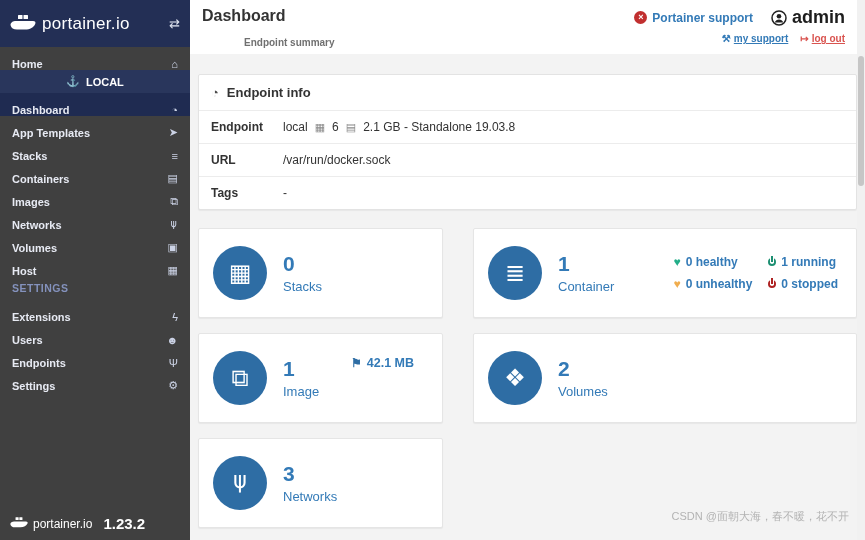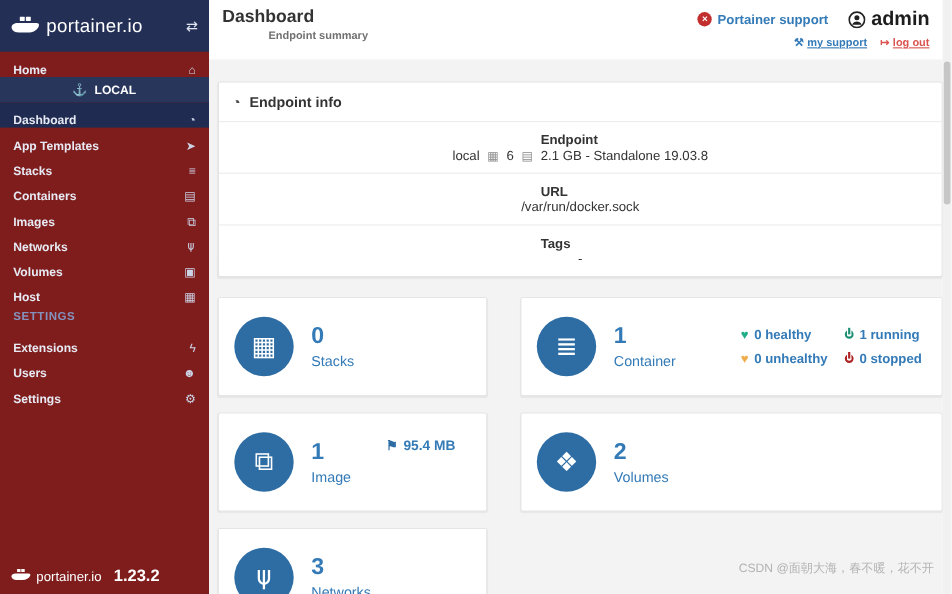--- a/index.html
+++ b/index.html
@@ -3,54 +3,54 @@
 <meta charset="utf-8">
 <style>
   * { box-sizing: border-box; }
   html,body { margin:0; padding:0; }
   body {
     width:865px; height:540px; position:relative; overflow:hidden;
     font-family:"Liberation Sans", sans-serif; background:#fff;
   }
 
   
-  .sidebar { position:absolute; left:0; top:0; width:190px; height:540px; background:#7f1d1d; z-index:2; }
+  .sidebar { position:absolute; left:0; top:0; width:190px; height:540px; background:#404040; z-index:2; }
   .logo-row { height:47px; background:#232f55; display:flex; align-items:center; padding:0 10px; gap:6px; }
   .logo-text { color:#fff; font-size:17px; letter-spacing:.3px; }
   .collapse-btn { margin-left:auto; color:#dfe4f0; font-size:13px; cursor:pointer; }
   .nav-item { height:23px; display:flex; align-items:flex-end; padding:0 12px; color:#e7eaf3; font-size:11px; font-weight:bold; cursor:pointer; }
   .nav-item .nav-icon { margin-left:auto; font-size:11px; color:#ccd3e6; font-weight:normal; }
   .nav-item.active { background:#1f2b51; }
   .local-header { height:23px; background:#29365c; color:#fff; font-size:11px; font-weight:bold; display:flex; align-items:center; justify-content:center; gap:6px; cursor:pointer; }
   .settings-header { height:23px; line-height:23px; padding:0 12px; color:#8492bd; font-size:10.5px; font-weight:bold; letter-spacing:.5px; }
   .sidebar-footer { position:absolute; bottom:8px; left:0; width:100%; display:flex; align-items:center; padding:0 10px; gap:5px; color:#fff; }
   .footer-logo-text { font-size:12px; }
   .version { font-size:15px; font-weight:bold; margin-left:6px; }
   .rot180 { display:inline-block; transform:rotate(180deg); }
 
   
   .topbar { position:absolute; left:190px; top:0; right:8px; height:54px; background:#fff; padding:7px 12px; }
   .page-title { font-size:16px; font-weight:bold; color:#333; }
-  .page-subtitle { font-size:10px; color:#707070; margin-top:2px; font-weight:bold;padding-left:42px; }
+  .page-subtitle { font-size:10px; color:#707070; margin-top:12px; font-weight:bold;padding-left:42px; }
   .topbar-right { position:absolute; top:7px; right:12px; text-align:right; }
   .topbar-row1 { display:flex; align-items:center; gap:18px; justify-content:flex-end; }
   .support-link { display:flex; align-items:center; gap:5px; color:#337ab7; font-weight:bold; font-size:12px; cursor:pointer; }
   .circle-x { width:13px; height:13px; border-radius:50%; background:#c12f2f; color:#fff; font-size:9px; line-height:13px; text-align:center; flex-shrink:0; }
   .user-chip { display:flex; align-items:center; gap:5px; color:#1d1d1d; font-weight:bold; font-size:18px; cursor:pointer; }
   .topbar-row2 { margin-top:5px; display:flex; gap:12px; justify-content:flex-end; font-size:10px; font-weight:bold; }
   .account-link { color:#337ab7; cursor:pointer; display:flex; align-items:center; gap:3px; }
   .logout-link { color:#d9534f; cursor:pointer; display:flex; align-items:center; gap:3px; }
   .u { text-decoration:underline; }
 
   
   .main { position:absolute; left:190px; top:54px; right:8px; bottom:0; background:#f3f3f3; padding:20px 0 0 8px; overflow:hidden; }
   .panel { background:#fff; border:1px solid #e3e3e3; border-radius:2px; box-shadow:0 1px 1px rgba(0,0,0,.05); margin-bottom:18px; }
   .panel-header { padding:10px 12px; font-size:13px; font-weight:bold; color:#333; display:flex; align-items:center; gap:8px; }
   .ph-icon { color:#4a4a4a; font-size:13px; font-weight:normal; }
-  .info-row { display:flex; align-items:center; padding:9px 12px; border-top:1px solid #ececec; font-size:12px; color:#333;flex-direction:column; }
+  .info-row { display:flex; align-items:center; padding:9px 12px; border-top:1px solid #ececec; font-size:12px; color:#333; }
   .info-label { width:72px; font-weight:bold; flex-shrink:0; }
   .info-value { display:flex; align-items:center; gap:7px; }
   .mini-gray { color:#8a8a8a; font-size:11px; }
 
   .cards { display:grid; grid-template-columns:245px 384px; column-gap:30px; row-gap:15px; }
   .card { background:#fff; border:1px solid #e5e5e5; border-radius:2px; box-shadow:0 1px 1px rgba(0,0,0,.05); padding:16px 14px; display:flex; align-items:center; height:90px; cursor:pointer; }
   .card-icon { width:54px; height:54px; border-radius:50%; background:#2e6da4; color:#fff; display:flex; align-items:center; justify-content:center; font-size:24px; flex-shrink:0; }
   .card-text { margin-left:16px; }
   .card-count { font-size:21px; font-weight:bold; color:#337ab7; line-height:1.1; }
   .card-label { font-size:13px; color:#337ab7; margin-top:3px; }
@@ -133,20 +133,24 @@
 
   <div class="settings-header">SETTINGS</div>
 
   <div class="nav-item">
     <span>Extensions</span>
     <span class="nav-icon">ϟ</span>
   </div>
   <div class="nav-item">
     <span>Users</span>
     <span class="nav-icon">☻</span>
+  </div>
+  <div class="nav-item">
+    <span>Endpoints</span>
+    <span class="nav-icon">Ψ</span>
   </div>
   <div class="nav-item">
     <span>Settings</span>
     <span class="nav-icon">⚙</span>
   </div>
 
   <div class="sidebar-footer">
     <svg width="18" height="13" viewBox="0 0 26 18">
       <g fill="#ffffff">
         <rect x="8" y="0" width="4.5" height="4" rx="0.5"></rect>
@@ -266,21 +270,21 @@
     <div class="card">
       <div class="card-icon">
         <span>⧉</span>
       </div>
       <div class="card-text">
         <div class="card-count">1</div>
         <div class="card-label">Image</div>
       </div>
       <div class="image-size">
         <span class="size-icon">⚑</span>
-        <span>95.4 MB</span>
+        <span>42.1 MB</span>
       </div>
     </div>
 
     <div class="card">
       <div class="card-icon">
         <span>❖</span>
       </div>
       <div class="card-text">
         <div class="card-count">2</div>
         <div class="card-label">Volumes</div>

